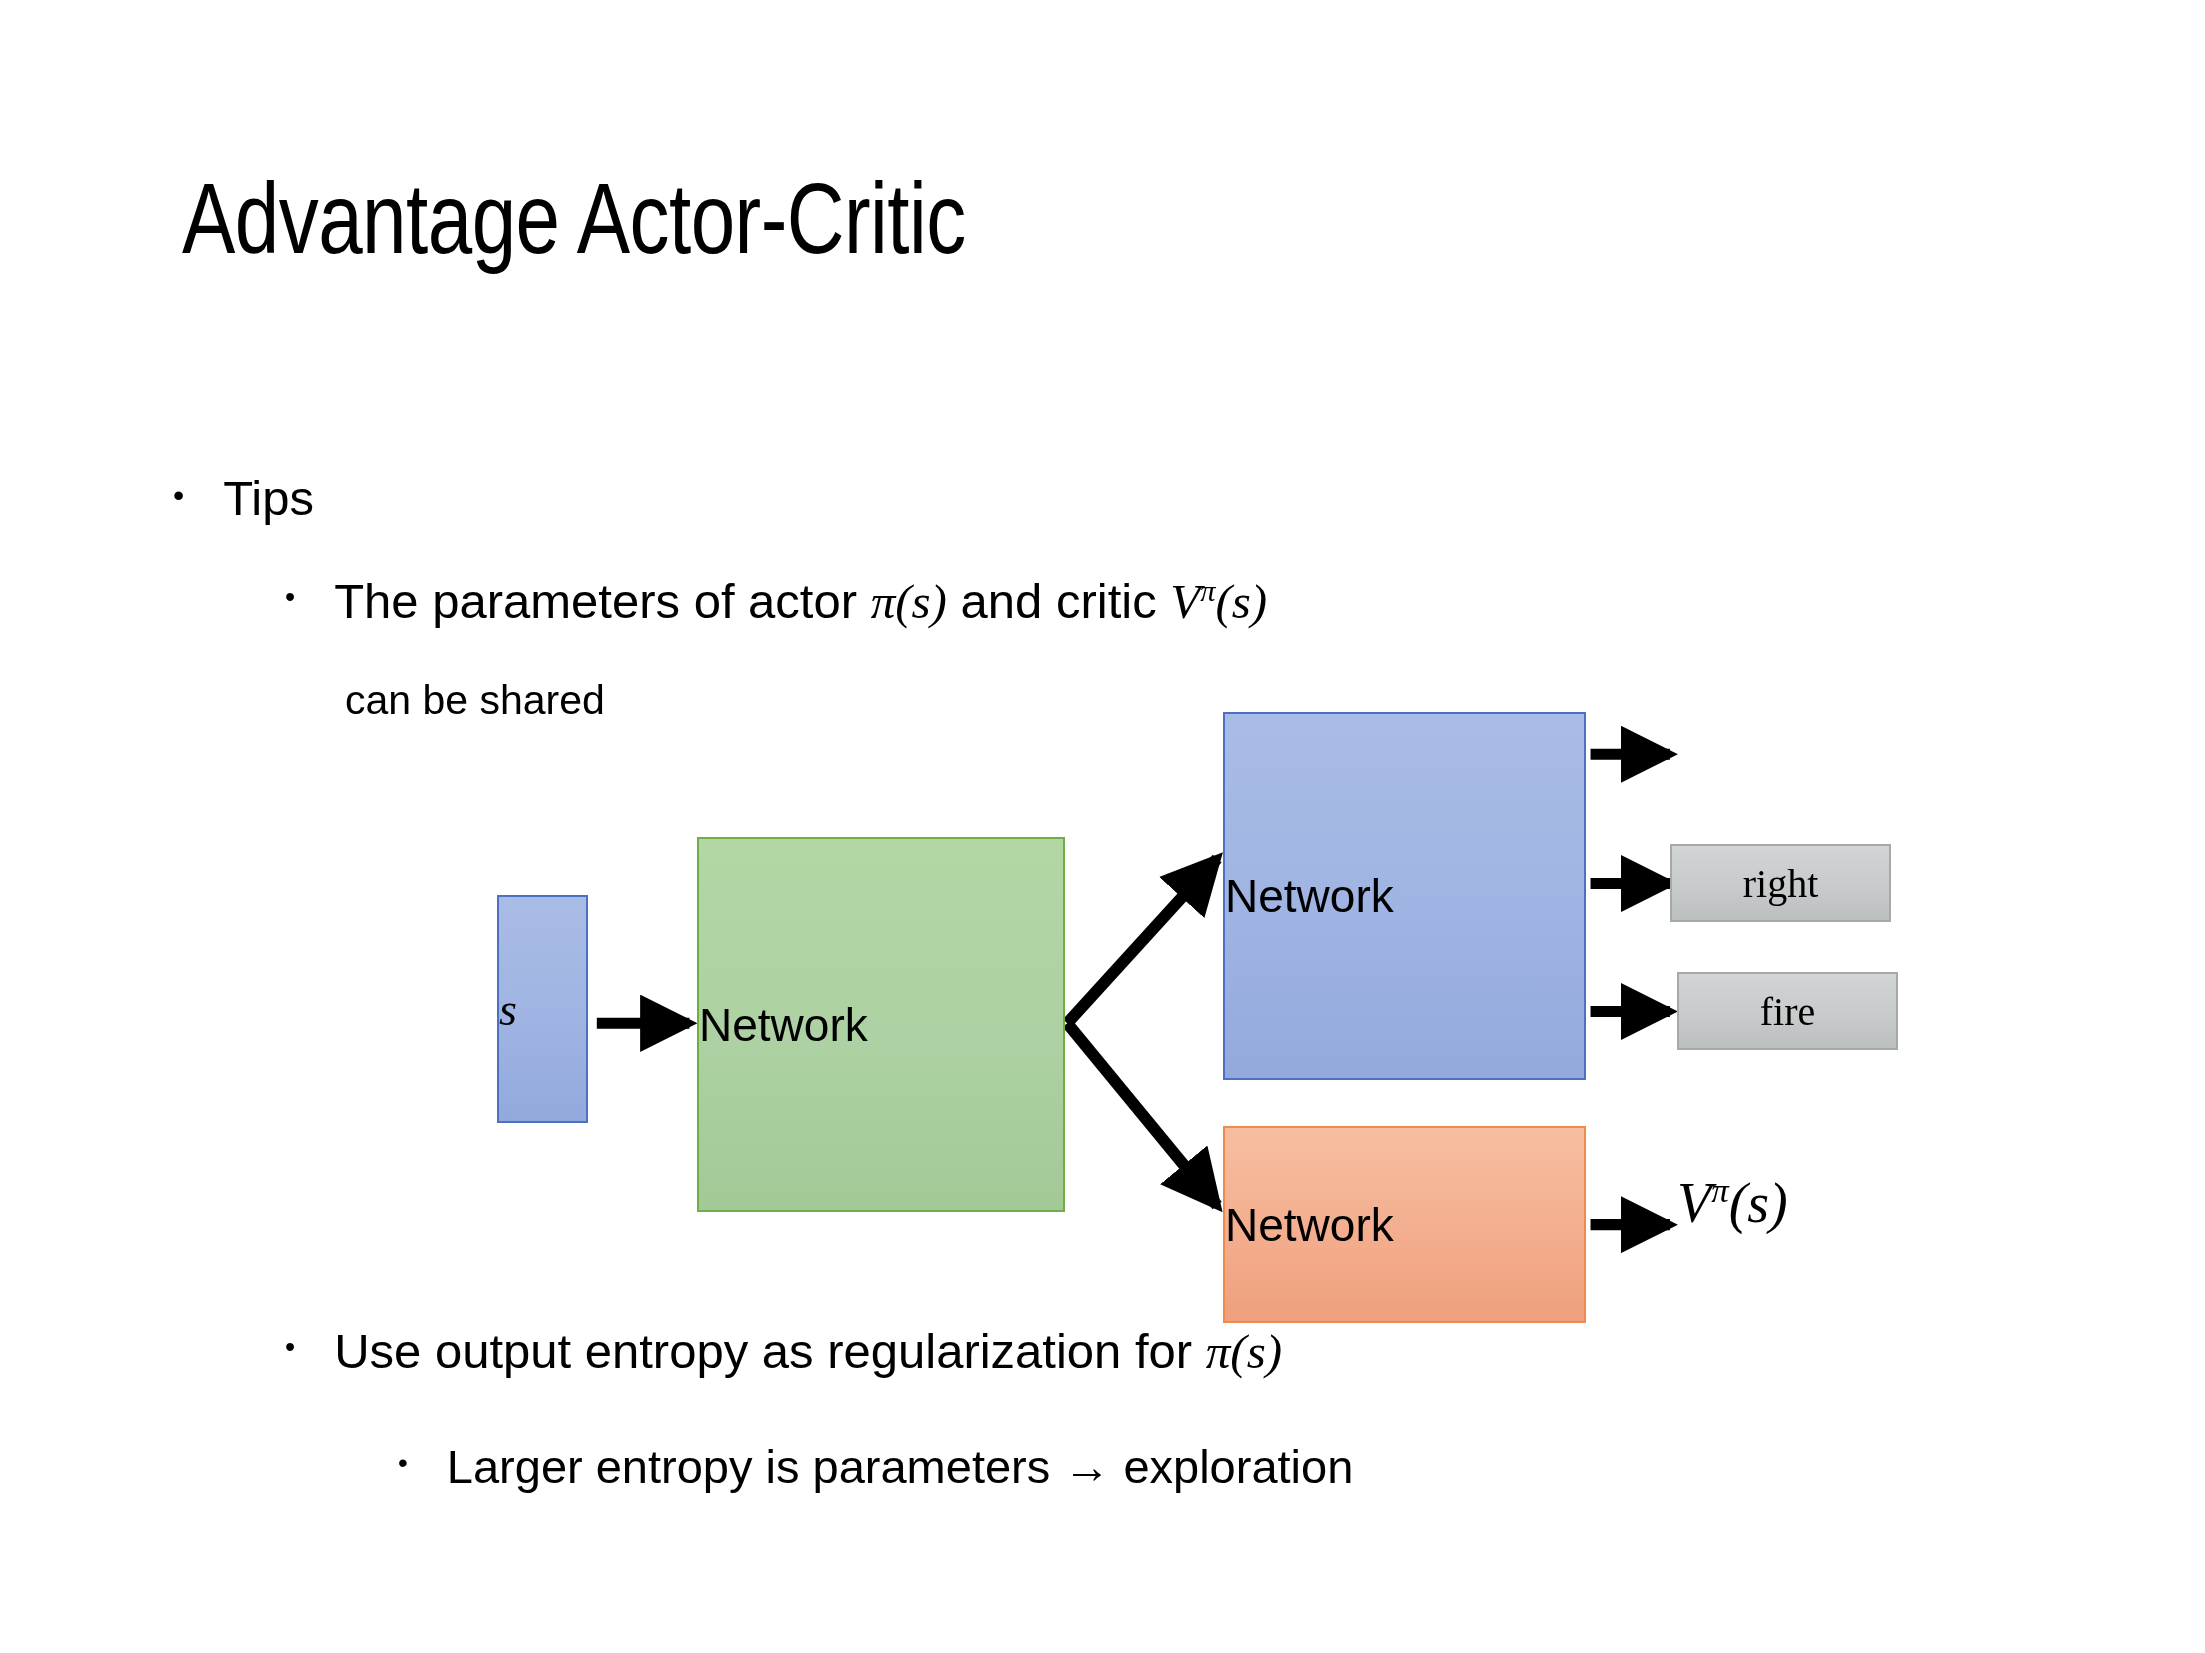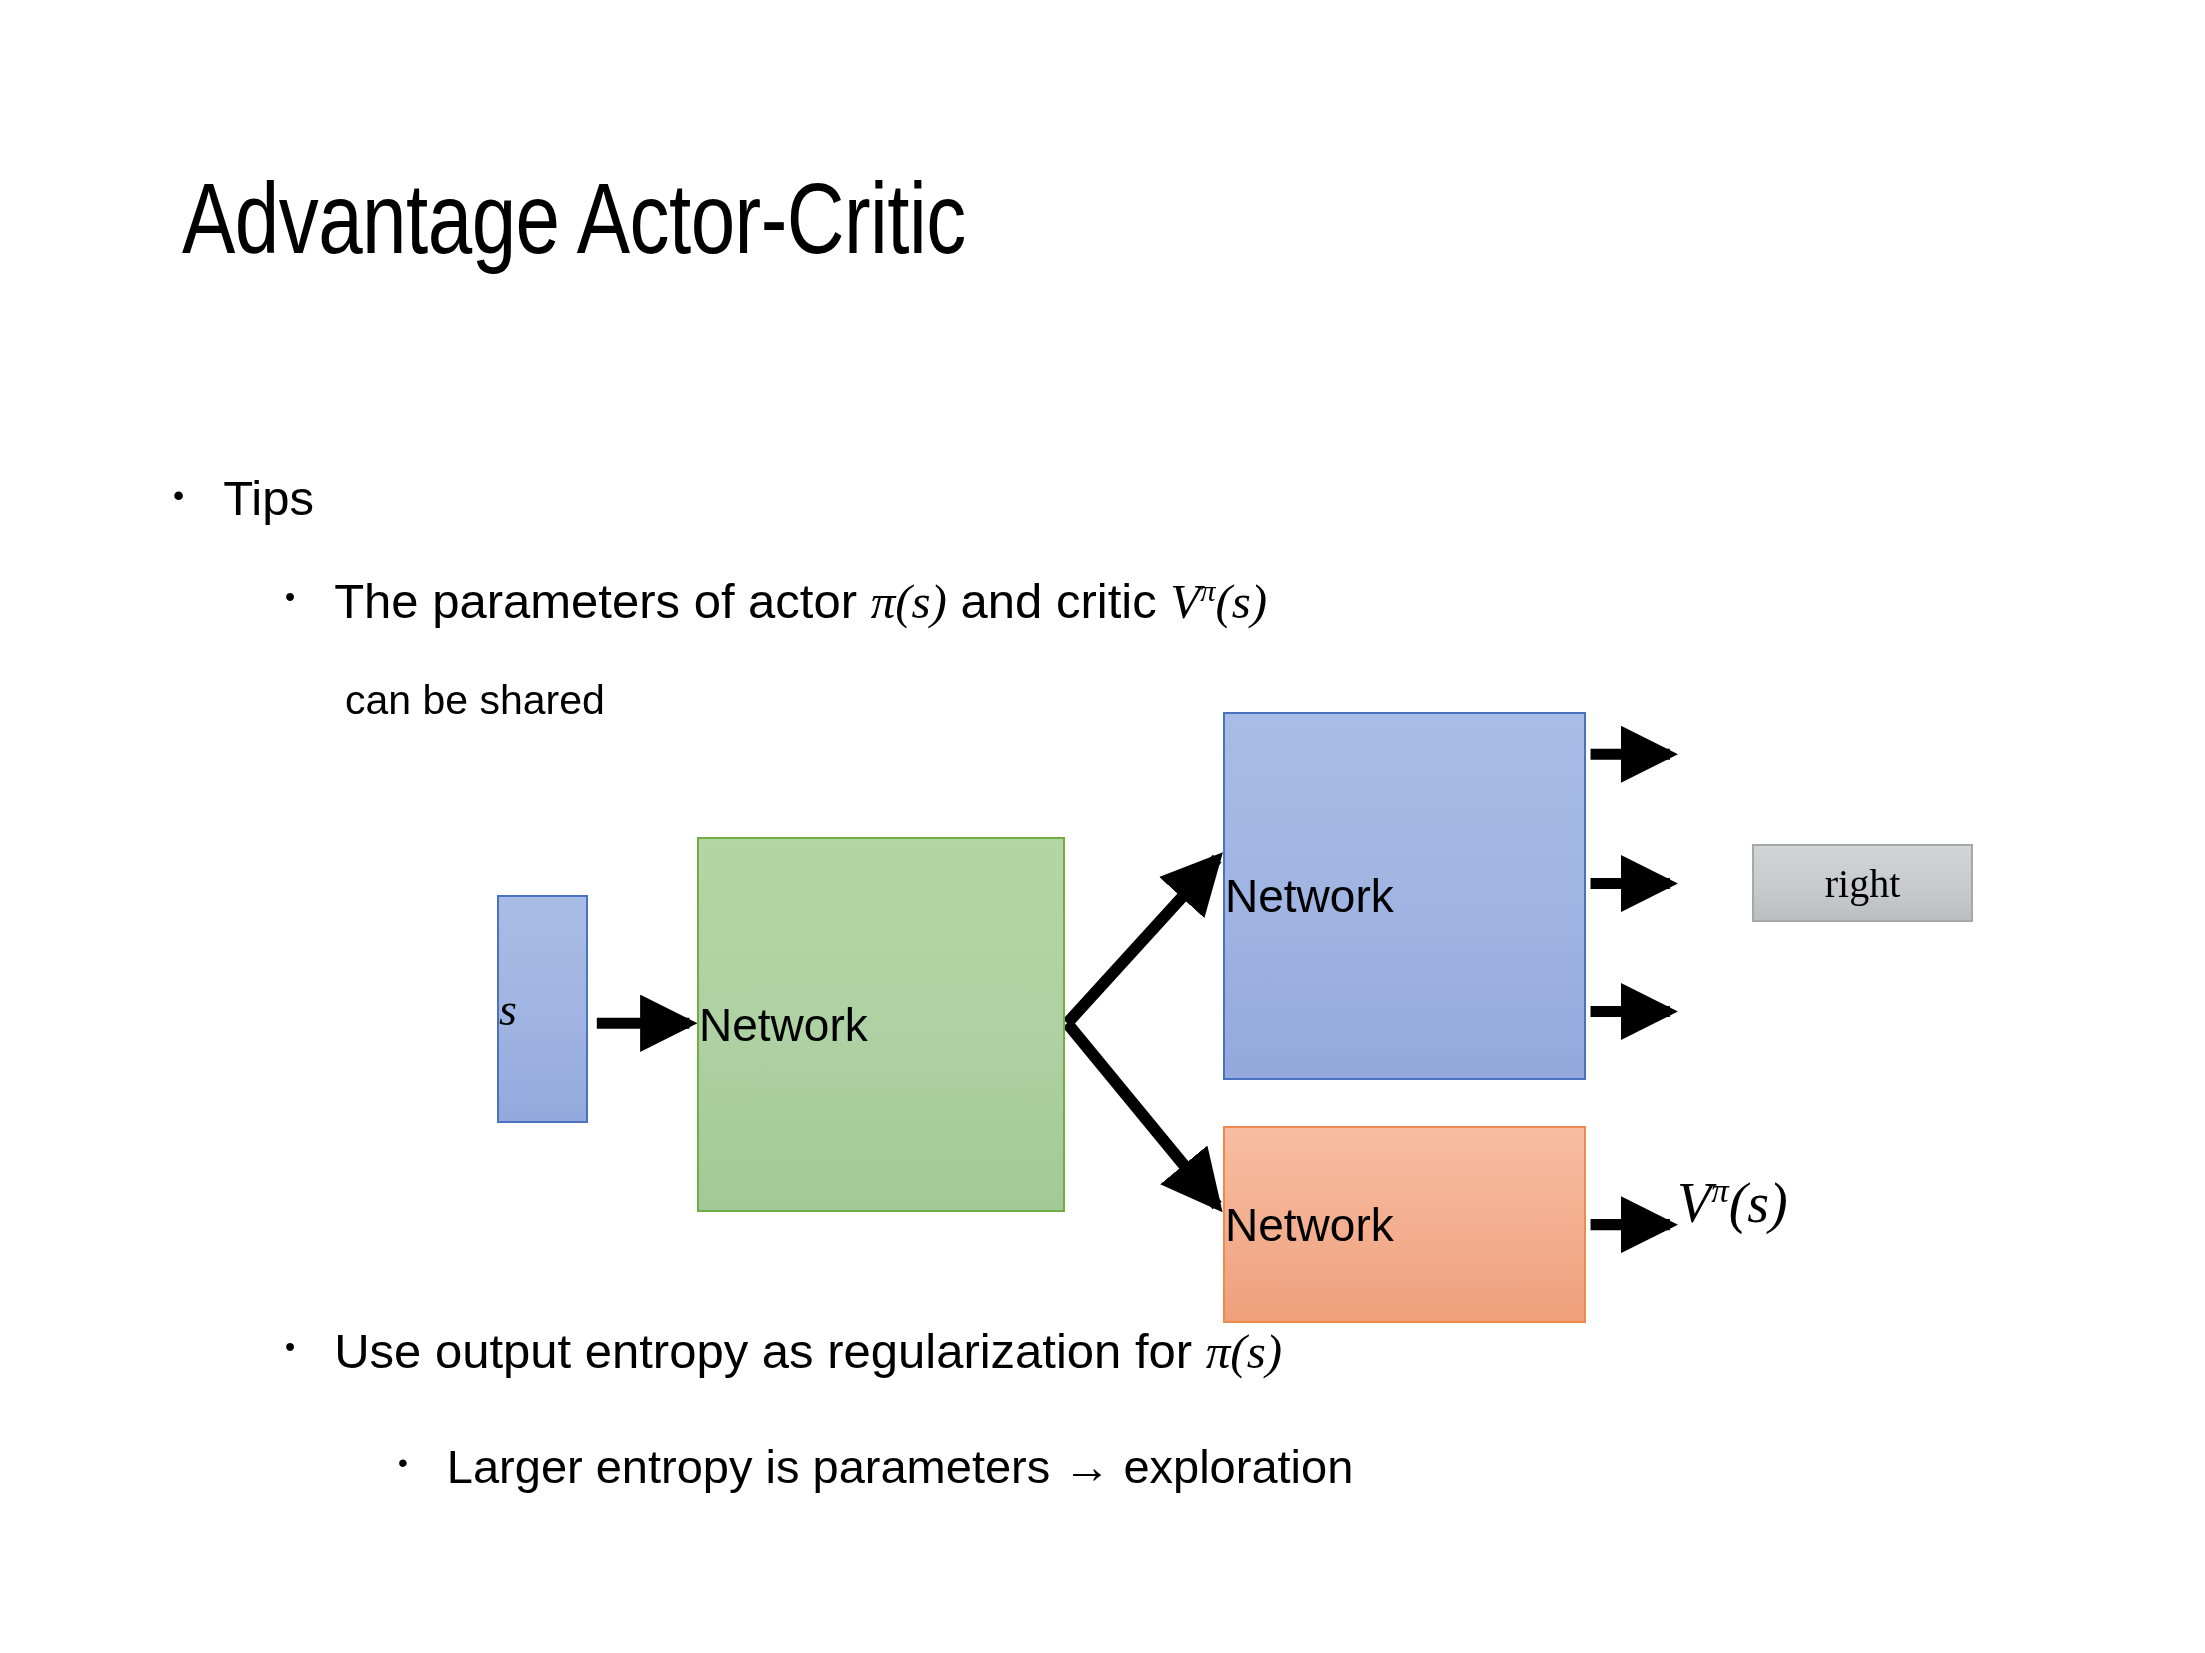--- a/index.html
+++ b/index.html
@@ -162,21 +162,21 @@
     align-items: center;
     justify-content: center;
     font-family: "Liberation Serif", serif;
     font-size: 40px;
     background: linear-gradient(180deg, #d2d5d6 0%, #c7caca 60%, #bcbfc0 100%);
     border: 2.2px solid #a6a9aa;
     width: 221px;
     height: 78px;
   }
   #out-left  { left: 1677px; top: 715px; }
-  #out-right { left: 1752px; top: 844px; }
+  #out-right { left: 1670px; top: 844px; }
   #out-fire  { left: 1677px; top: 972px; }
 
   #vpi-label {
     position: absolute;
     left: 1677px;
     top: 1170px;
     font-size: 56px;
     white-space: nowrap;
     text-align: center;
   }
@@ -235,20 +235,23 @@
     <span>Network</span>
   </div>
 
   <div class="nodebox" id="box-net-critic">
     <span>Network</span>
   </div>
 
   <div class="outbox" id="out-right">
     <span>right</span>
   </div>
+  <div class="outbox" id="out-fire">
+    <span>fire</span>
+  </div>
 
   <div id="vpi-label">
     <span class="mathvar">V</span><sup class="sup-pi">π</sup><span class="mathvar">(s)</span>
   </div>
 </div>
 
 <div class="bullet-row" id="bullet-entropy">
   <span class="bullet-dot">•</span>
   <span class="bullet-text">
     <span>Use output entropy as regularization for </span><span class="mathsym">π</span><span class="mathvar">(s)</span>

